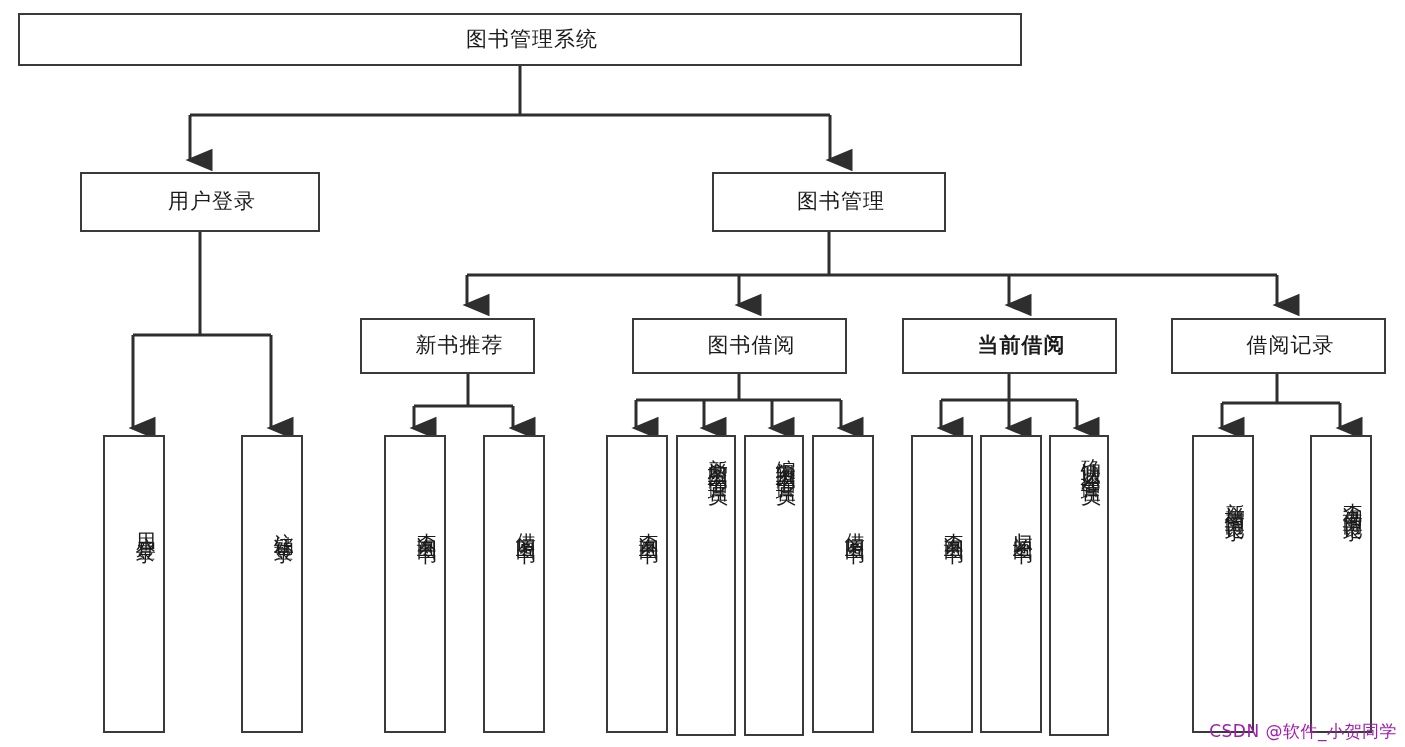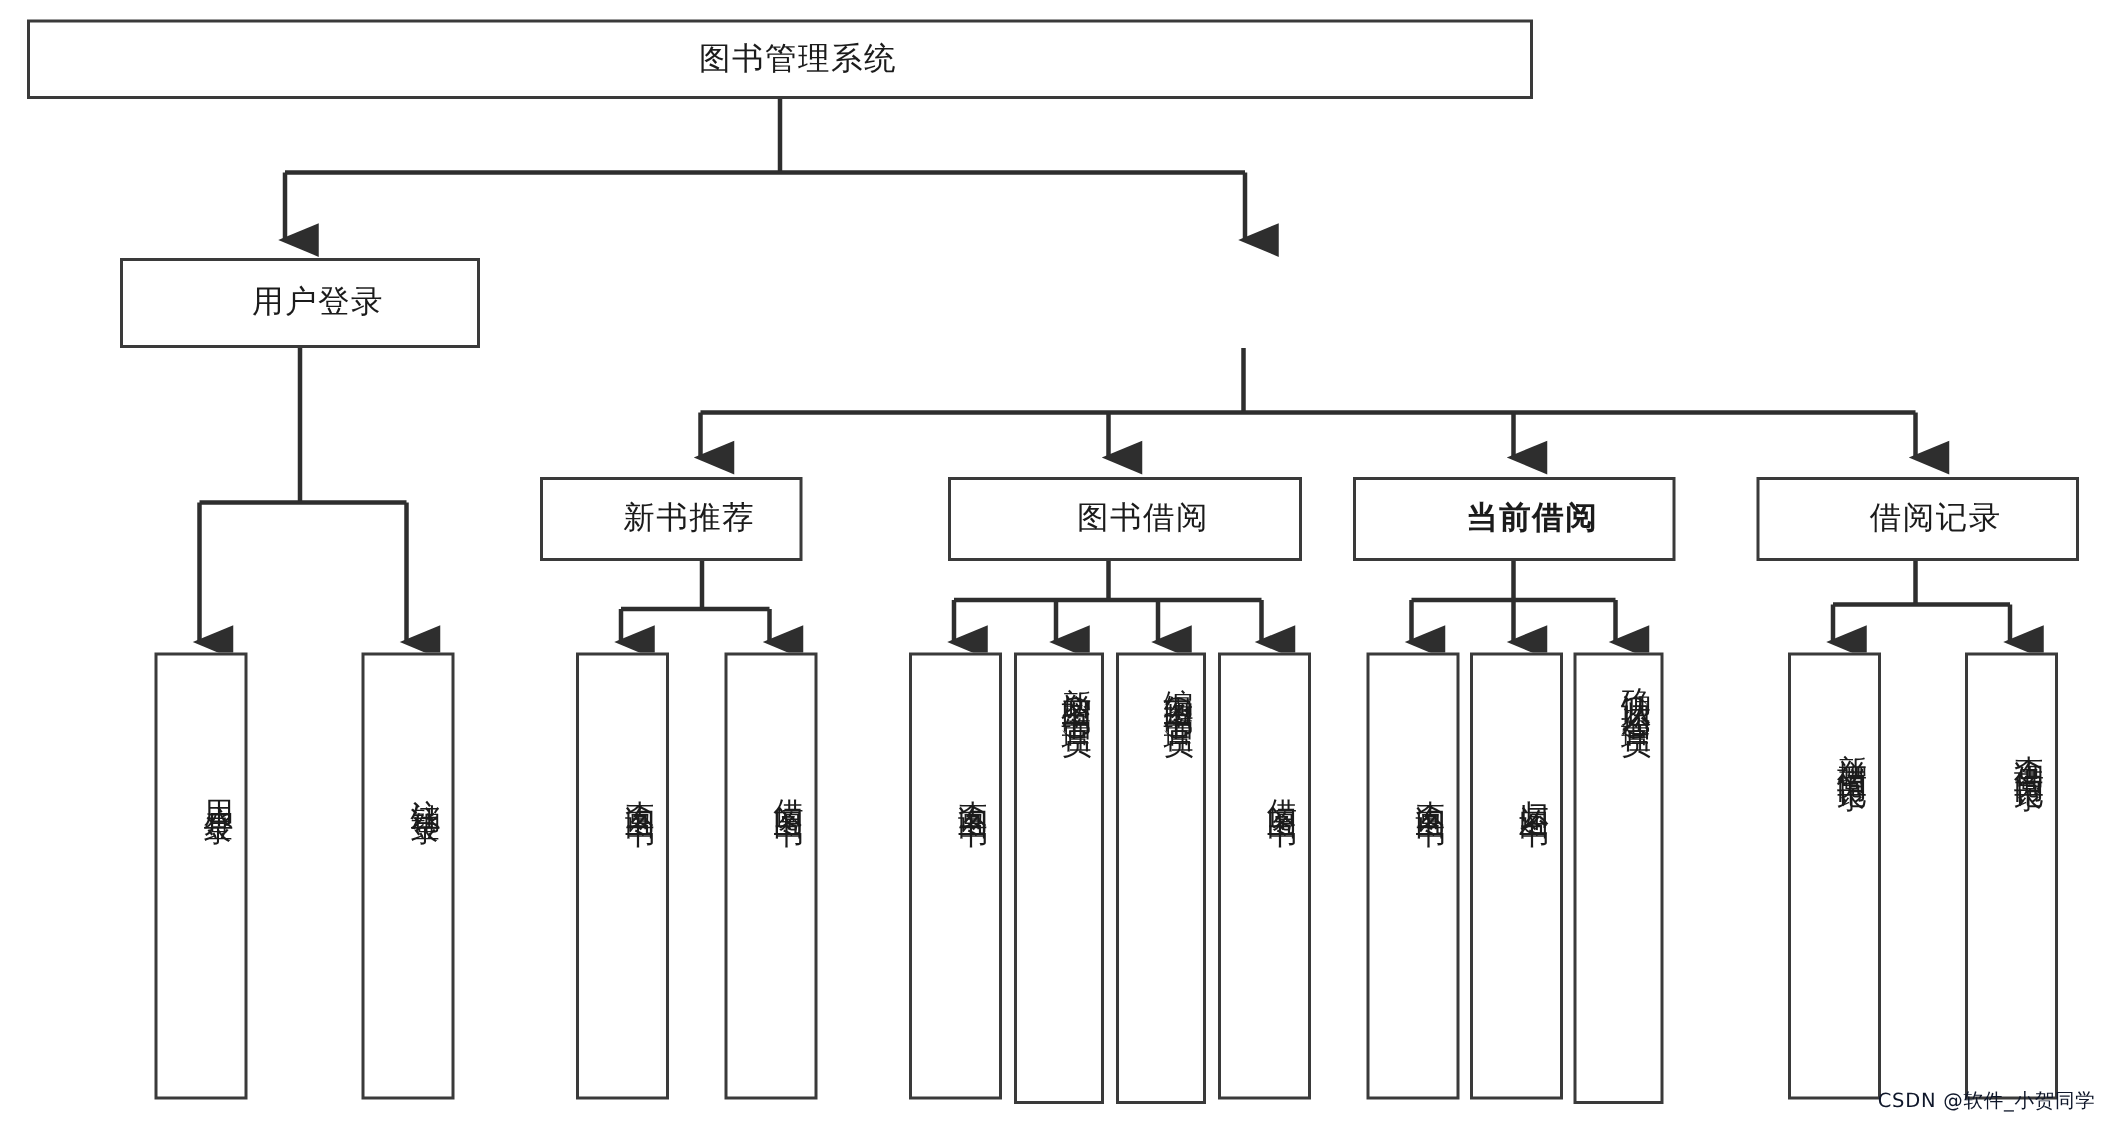--- a/index.html
+++ b/index.html
@@ -63,22 +63,22 @@
   .node.v.mid2 .vtext {
     margin-top: 44px;
   }
   .node.v.tall .vtext {
     margin-top: 0;
   }
   #watermark {
     position: absolute;
     right: 8px;
     bottom: 4px;
-    font-size: 13px;
-    color: #0f172a;
+    font-size: 17px;
+    color: #a21caf;
     letter-spacing: 0.5px;
     white-space: nowrap;
     user-select: none;
   }
 </style>
 </head>
 <body>
 
 <div id="canvas">
 
@@ -131,23 +131,24 @@
       <path d="M 1277 374 L 1277 403"></path>
       <path d="M 1222 403 L 1340 403"></path>
       <path d="M 1222 403 L 1222 428" marker-end="url(#arrow)"></path>
       <path d="M 1340 403 L 1340 428" marker-end="url(#arrow)"></path>
     </g>
   </svg>
 
   <div class="node h" style="left:18px; top:13px; width:1004px; height:53px;">图书管理系统</div>
 
   <div class="node h" style="left:80px; top:172px; width:240px; height:60px;">用户登录</div>
+  <div class="node h" style="left:712px; top:172px; width:234px; height:60px;">图书管理</div>
 
   <div class="node h" style="left:360px; top:318px; width:175px; height:56px;">新书推荐</div>
-  <div class="node h" style="left:632px; top:318px; width:236px; height:56px;">图书借阅</div>
+  <div class="node h" style="left:632px; top:318px; width:215px; height:56px;">图书借阅</div>
   <div class="node h" style="left:902px; top:318px; width:215px; height:56px;font-weight:bold;">当前借阅</div>
   <div class="node h" style="left:1171px; top:318px; width:215px; height:56px;">借阅记录</div>
 
   <div class="node v mid" style="left:103px; top:435px; width:62px; height:298px;">
     <span class="vtext">用户登录</span>
   </div>
   <div class="node v mid" style="left:241px; top:435px; width:62px; height:298px;">
     <span class="vtext">注销登录</span>
   </div>
 

